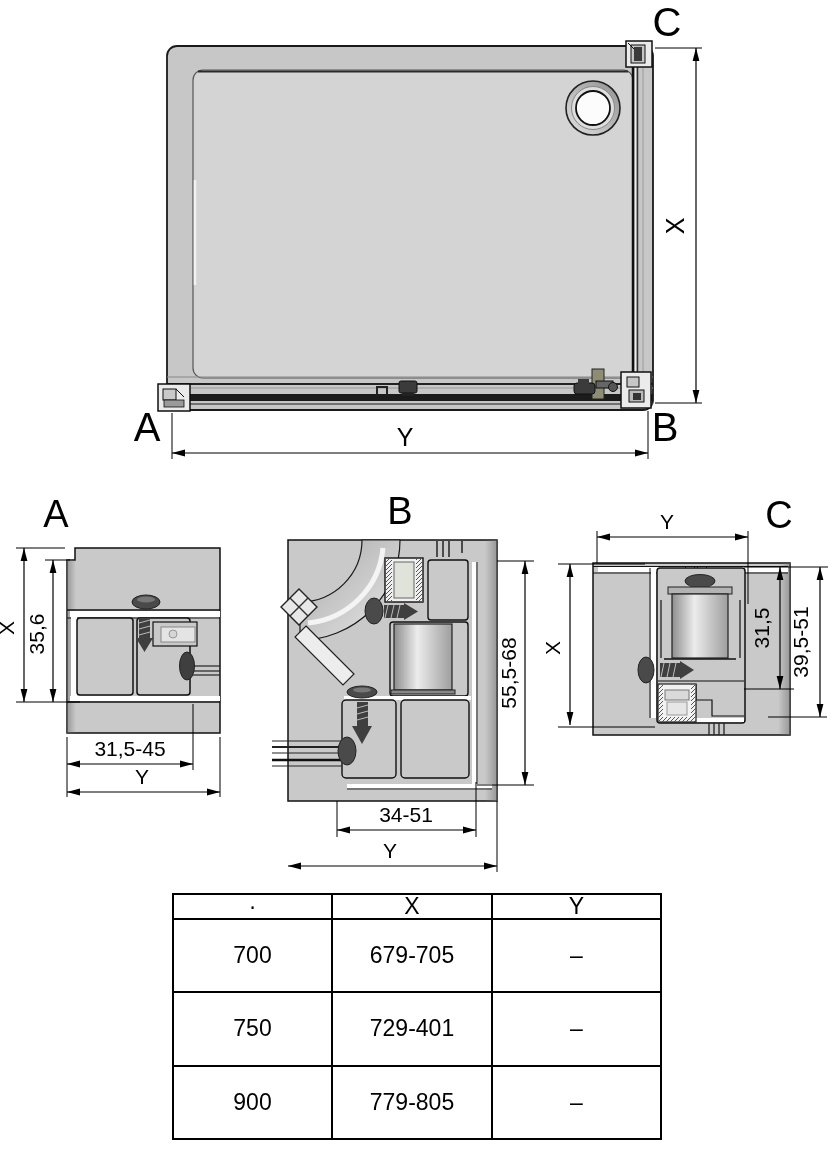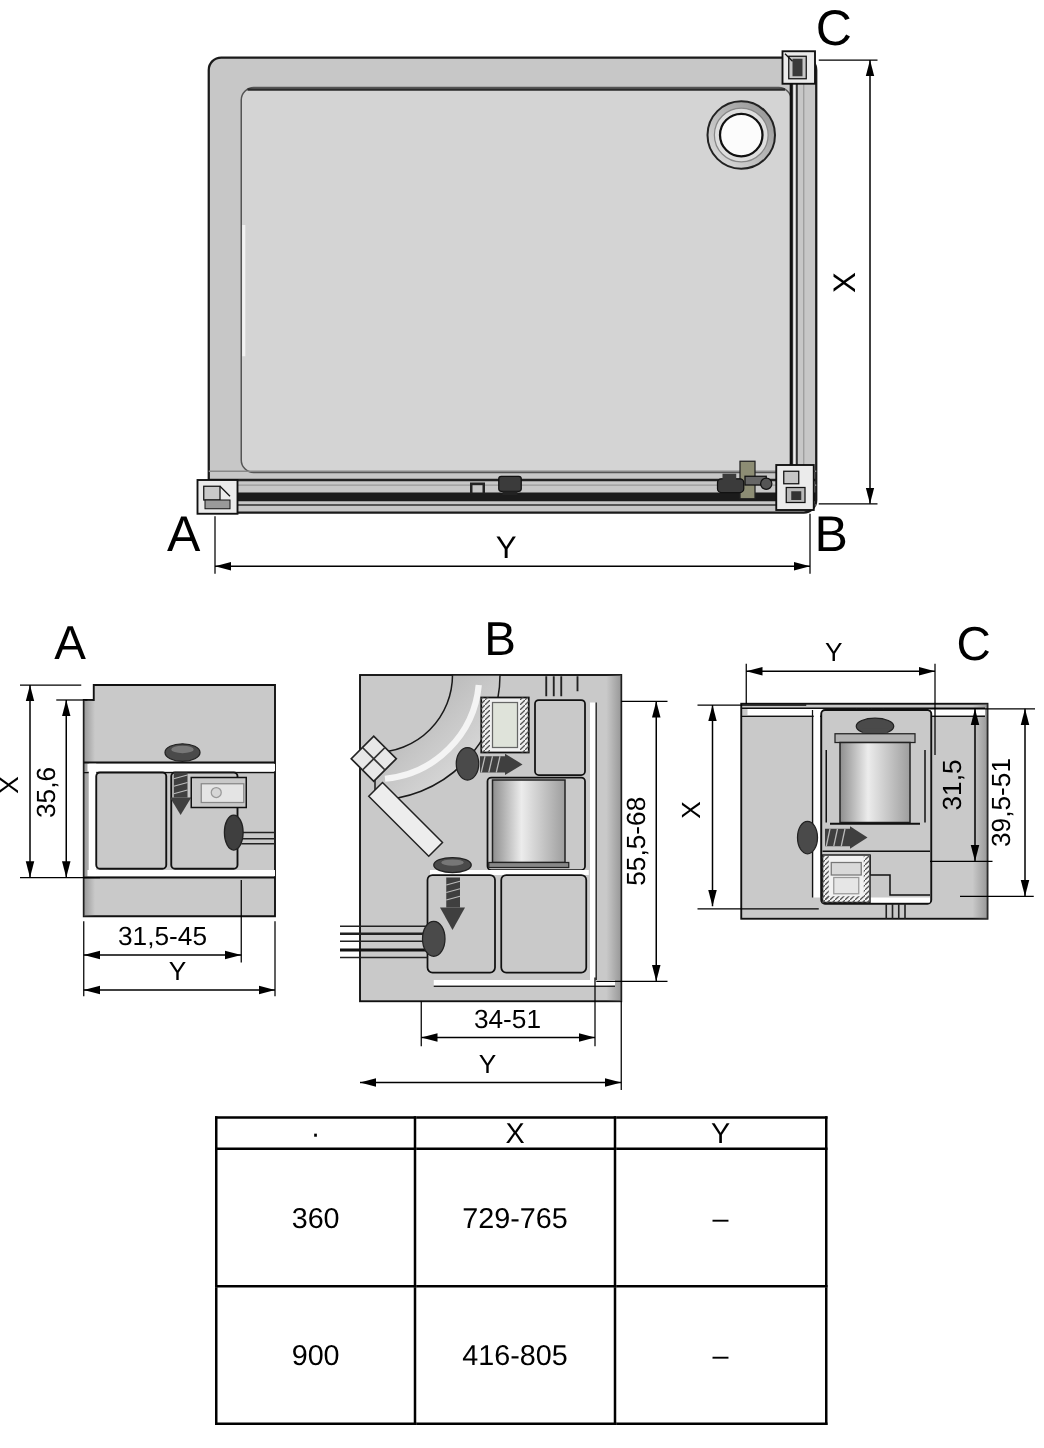--- a/index.html
+++ b/index.html
@@ -359,26 +359,31 @@
     </colgroup>
   <thead>
     <tr>
       <th>·</th>
       <th>X</th>
       <th>Y</th>
     </tr>
   </thead>
   <tbody>
     <tr>
-      <td>360</td>
-      <td>729-765</td>
+      <td>700</td>
+      <td>679-705</td>
+      <td>–</td>
+    </tr>
+    <tr>
+      <td>750</td>
+      <td>729-401</td>
       <td>–</td>
     </tr>
     <tr>
       <td>900</td>
-      <td>416-805</td>
+      <td>779-805</td>
       <td>–</td>
     </tr>
   </tbody>
 </table>
 
 
 
 
 </body></html>

